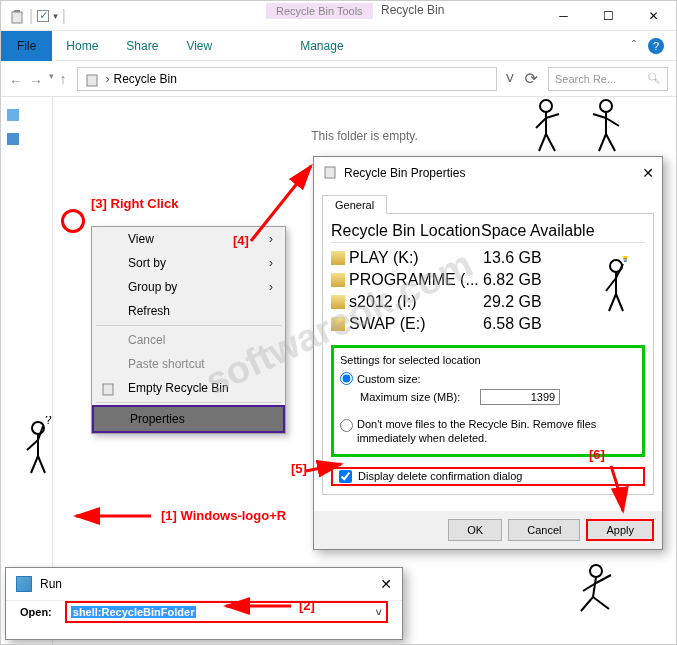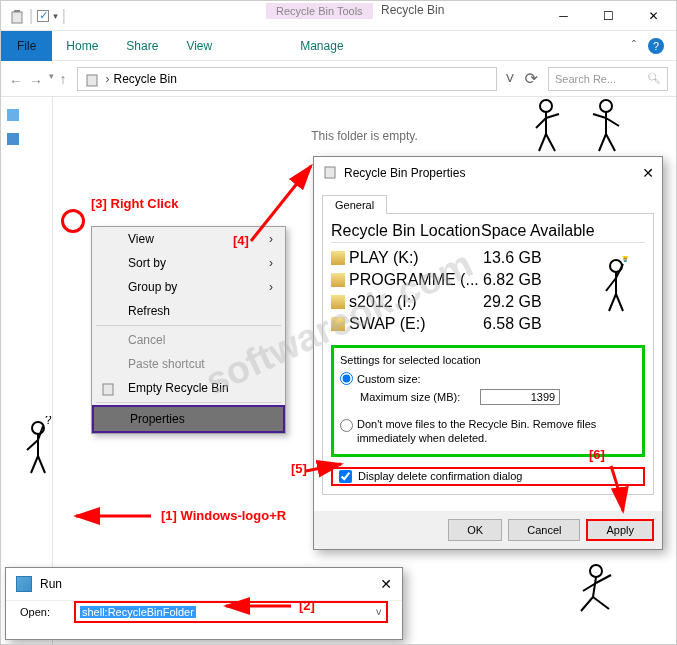--- a/index.html
+++ b/index.html
@@ -68,21 +68,21 @@
     .props-btn.apply { border: 2px solid #ff0000; text-align: center; }
     
     
     .run-dialog { position: absolute; bottom: 4px; left: 4px; width: 398px; background: #fff; border: 1px solid #888; box-shadow: 4px 4px 10px rgba(0,0,0,0.3); }
     .run-title { display: flex; align-items: center; padding: 8px 10px; font-size: 12px; border-bottom: 1px solid #eee; }
     .run-title .close { margin-left: auto; font-size: 14px; }
     .run-body { padding: 12px 14px 18px; display: flex; gap: 12px; }
     .run-icon { width: 36px; height: 36px; border: 1px solid #2a7ab8; position: relative; }
     .run-icon::before { content: ''; position: absolute; inset: 5px; background: linear-gradient(135deg, #3d8fc9, #2a7ab8); }
     .run-text { font-size: 11px; flex: 1; }
-    .run-input-row { display: flex; align-items: center; padding: 0 14px 16px; gap: 24px; }
+    .run-input-row { display: flex; align-items: center; padding: 0 14px 16px; gap: 13px; font-weight: bold; }
     .run-label { font-size: 11px; }
     .run-input-wrap { flex: 1; border: 2px solid #ff0000; padding: 1px 4px; font-size: 11px; display: flex; align-items: center; height: 22px; }
     .run-input-text { background: #3399ff; color: #fff; padding: 0 2px; }
     .run-dropdown { margin-left: auto; color: #555; }
     
     
     .annot { position: absolute; color: #ff0000; font-weight: bold; font-size: 13px; z-index: 100; }
     .annot-circle { position: absolute; width: 24px; height: 24px; border: 3px solid #ff0000; border-radius: 50%; z-index: 99; }
     
     

